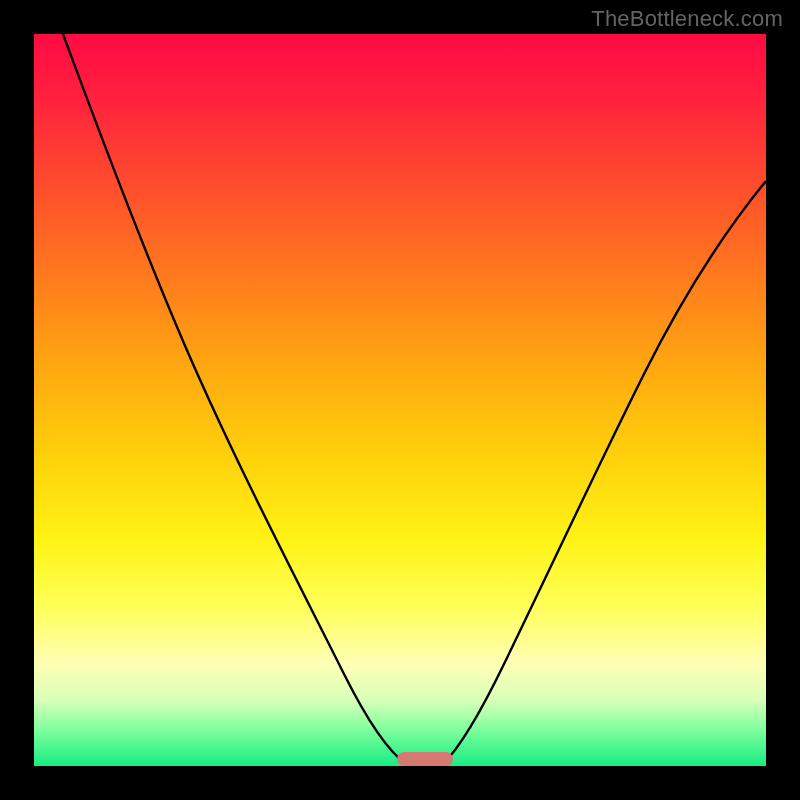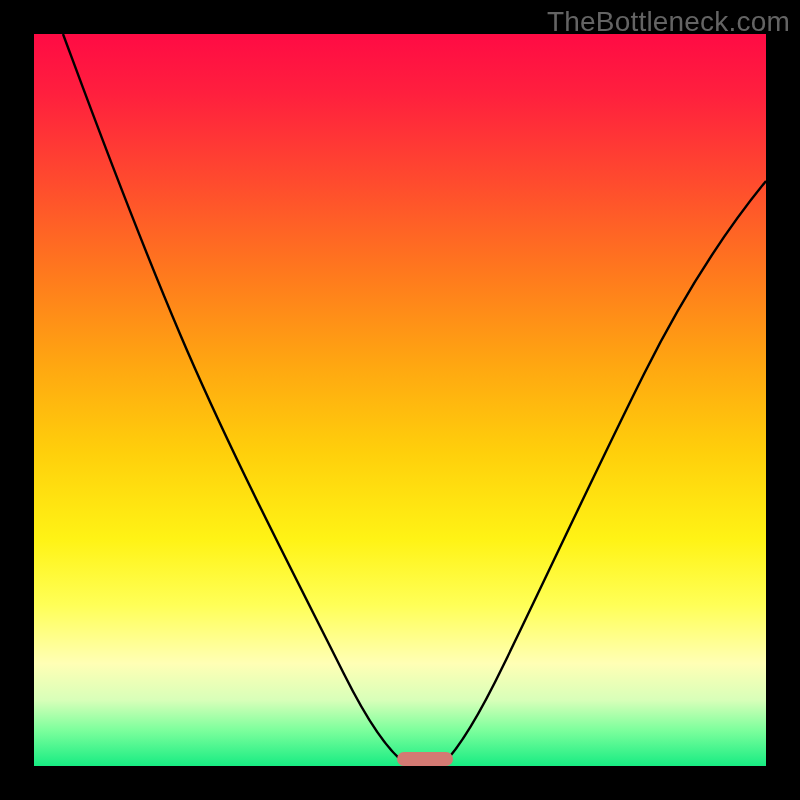--- a/index.html
+++ b/index.html
@@ -14,21 +14,21 @@
           #ffcf0b 57%,
           #fff315 69%,
           #ffff57 78%,
           #ffffb5 86%,
           #d8ffb9 91%,
           #7fff9d 95%,
           #17ec82 100%)}
   .curve{position:absolute;left:0;top:0;width:732px;height:732px;pointer-events:none}
   .curve path{stroke:#000;stroke-width:2.4;fill:none}
   .ind{position:absolute;width:56px;height:14px;border-radius:7px;background:#d47a73}
-  .wm{position:absolute;top:6px;right:10px;color:#646464;font-size:28px;letter-spacing:.2px}
+  .wm{position:absolute;top:6px;right:17px;color:#646464;font-size:22px;letter-spacing:.2px}
 </style>
 </head>
 <body>
 
 <div class="frame">
   <div class="plot">
     <svg class="curve" viewBox="0 0 732 732" preserveAspectRatio="none">
       <path d="M 29 0
                C 55 70, 95 180, 146 300
                C 197 420, 260 540, 310 640

